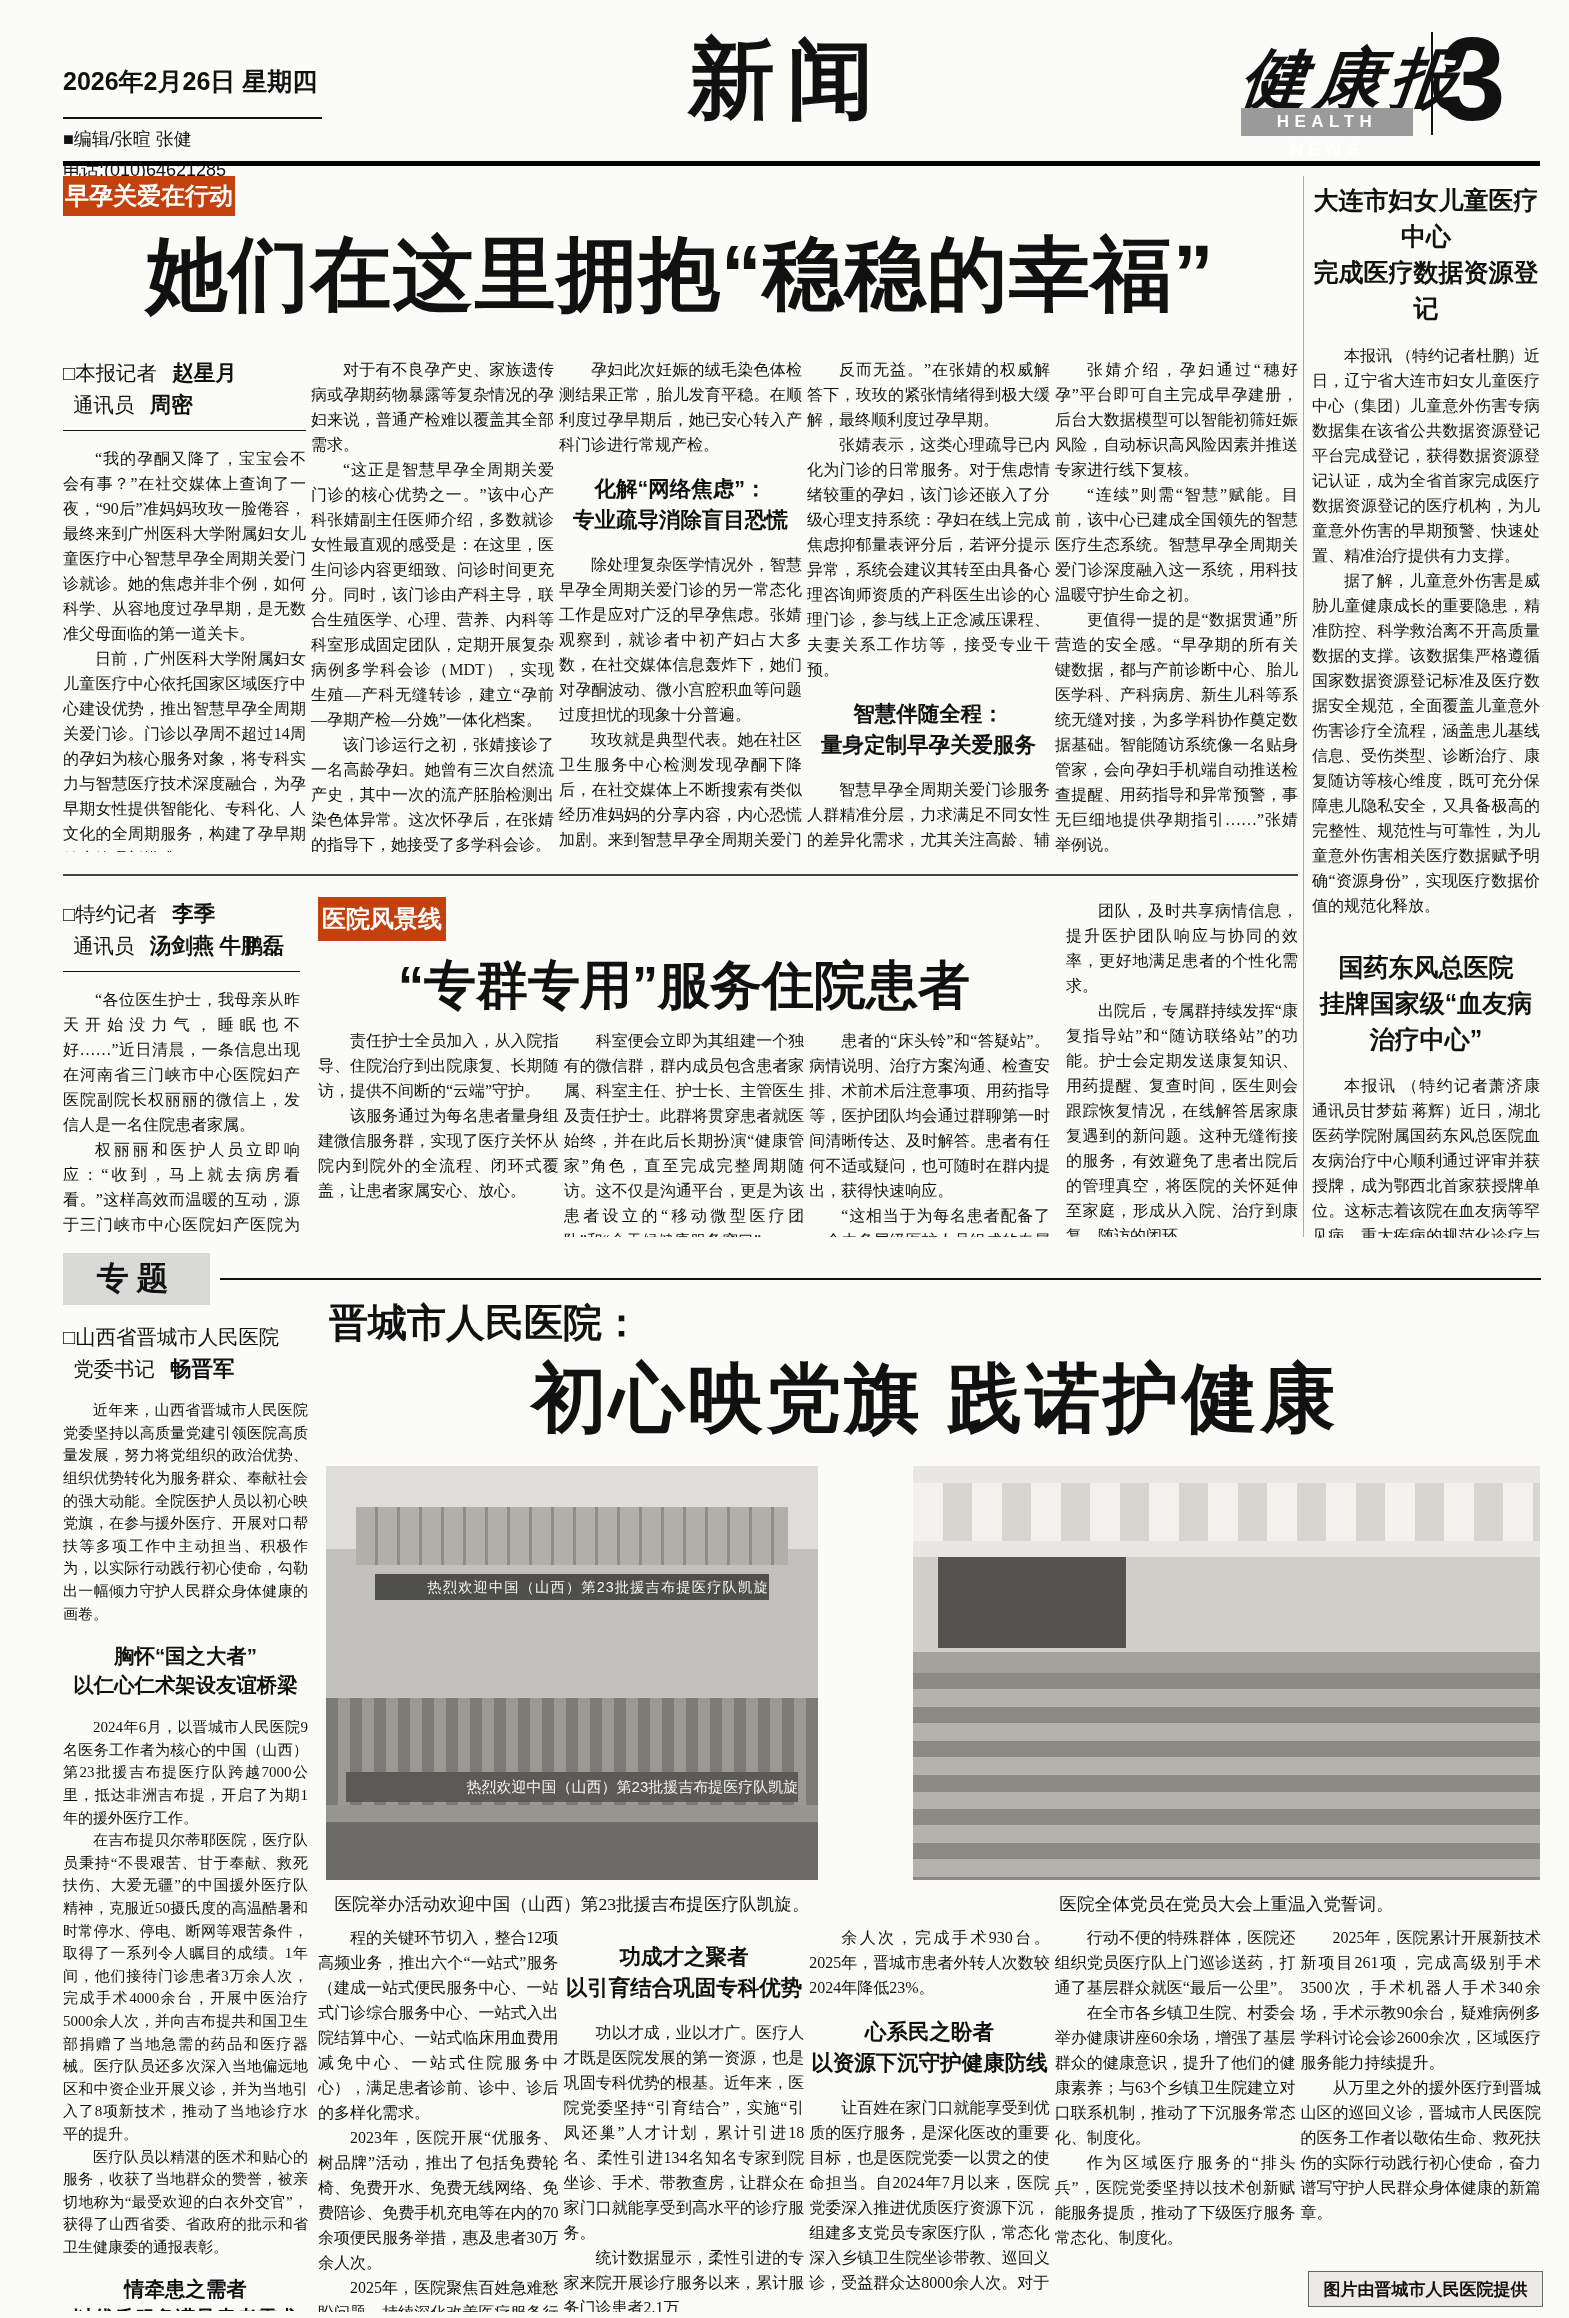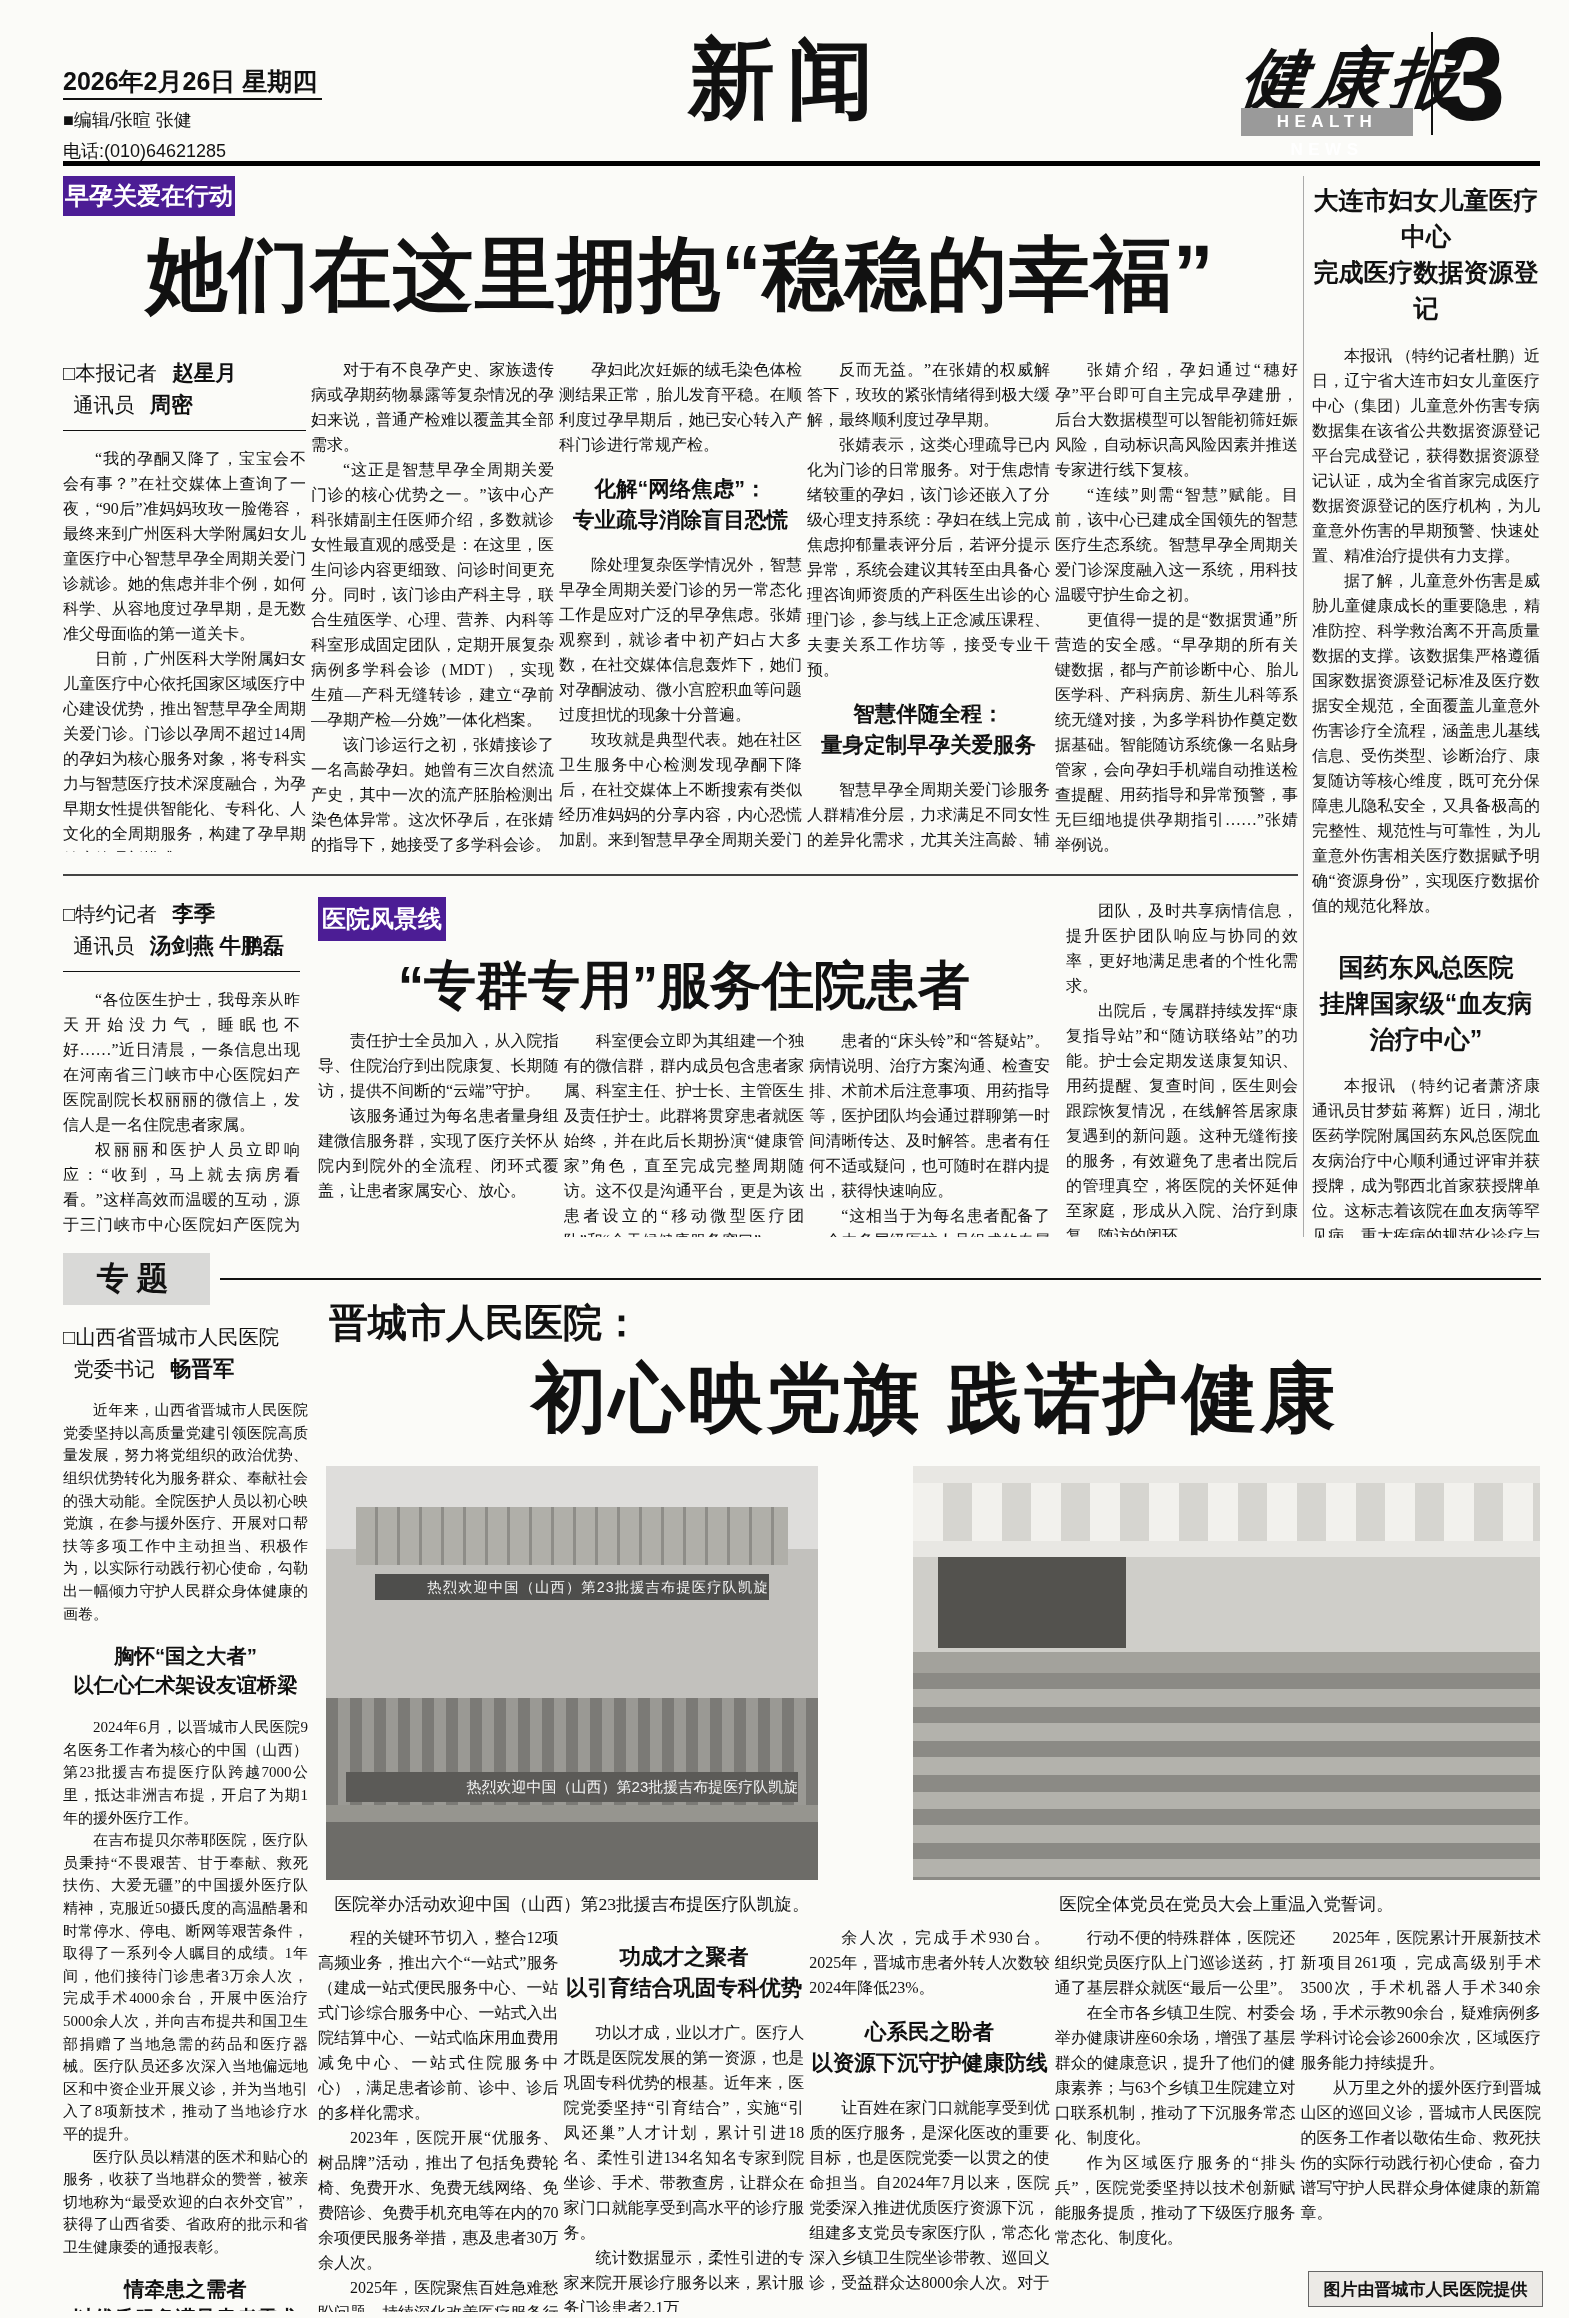--- a/index.html
+++ b/index.html
@@ -1,33 +1,33 @@
 <!DOCTYPE html>
 <html style="font-size:8.8px"><head>
 <meta charset="utf-8">
 <style>
   html,body{margin:0;padding:0;background:#e8e8e6;}
   .page{position:relative;width:1569px;height:2319px;background:#fbfbf8;color:#111;
         font-family:"Liberation Serif","DejaVu Serif",serif;overflow:hidden;margin:0 auto;}
   .abs{position:absolute;}
   
   .date-line{font-family:"Liberation Sans","DejaVu Sans",sans-serif;font-weight:bold;font-size:25px;
-             border-bottom:2.2px solid #111;padding-bottom:0;width:259px;}
+             border-bottom:2.2px solid #111;padding-bottom:19px;width:259px;}
   .ed-line{font-family:"Liberation Sans","DejaVu Sans",sans-serif;font-size:18px;margin-top:7.7px;}
   .section-title{font-family:"Liberation Sans","DejaVu Sans",sans-serif;font-weight:900;font-size:87px;letter-spacing:12px;}
   .masthead{font-family:"DejaVu Serif","Liberation Serif",serif;font-weight:bold;font-style:italic;
             font-size:67px;letter-spacing:7.7px;transform:skewX(-6deg);}
   .mast-en{background:#9a9a9a;color:#fff;font-family:"Liberation Sans",sans-serif;font-weight:bold;
            font-size:17px;letter-spacing:5.5px;text-align:center;line-height:27.5px;}
   .page-no{font-family:"Liberation Sans",sans-serif;font-weight:900;font-size:118px;line-height:110px;}
   .vdiv{background:#111;width:1.7px;}
   .black-rule{background:#000;}
   .thin-rule{background:#444;}
   
-  .tag-dark{background:#4c1d95;color:#fff;font-family:"Liberation Sans",sans-serif;font-weight:bold;
+  .tag-dark{background:#c2410c;color:#fff;font-family:"Liberation Sans",sans-serif;font-weight:bold;
             font-size:24px;display:flex;align-items:center;justify-content:center;}
   .tag-light{background:#d9d9d7;color:#111;font-family:"Liberation Sans",sans-serif;font-weight:900;
              font-size:32px;display:flex;align-items:center;justify-content:center;letter-spacing:7.7px;}
   
   .lead-headline{font-family:"Liberation Sans","DejaVu Sans",sans-serif;font-weight:900;font-size:81px;
                  text-align:center;letter-spacing:1.1px;}
   .ward-headline{font-family:"Liberation Sans","DejaVu Sans",sans-serif;font-weight:900;font-size:52px;text-align:center;}
   .feat-kicker{font-family:"Liberation Sans",sans-serif;font-weight:900;font-size:39px;}
   .feat-headline{font-family:"Liberation Sans",sans-serif;font-weight:900;font-size:75px;text-align:center;letter-spacing:3.3px;}
   .side-title{font-family:"Liberation Sans",sans-serif;font-weight:900;font-size:25px;line-height:36px;

